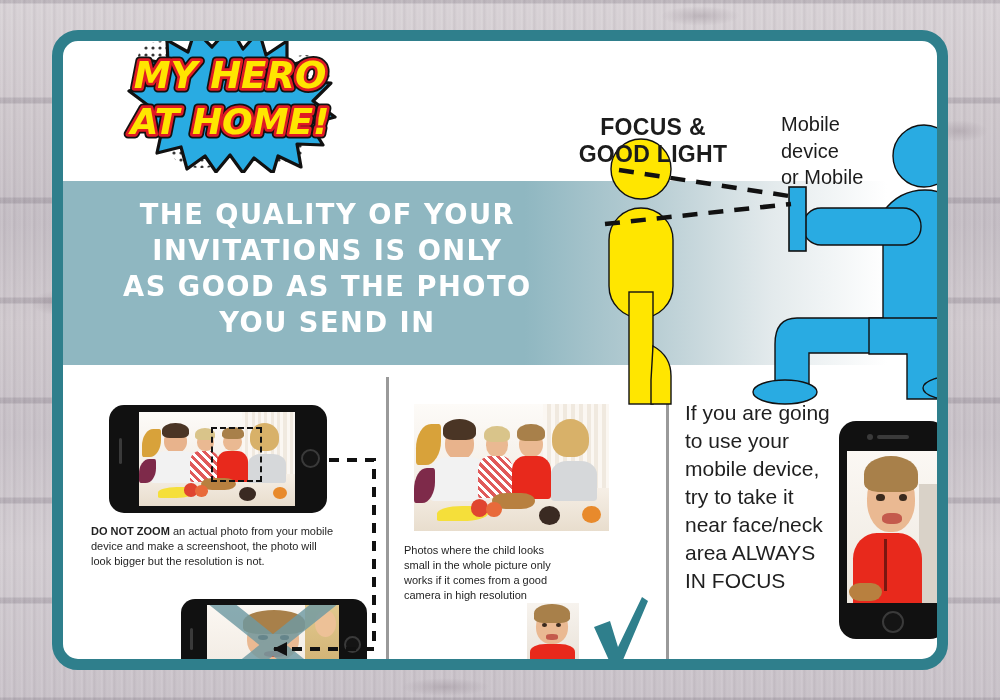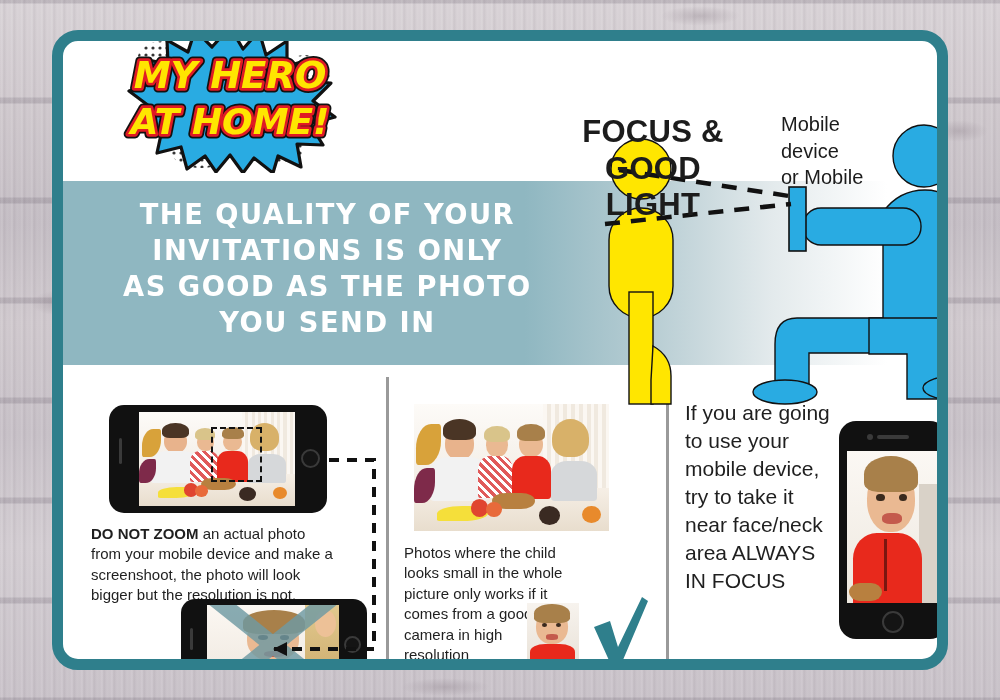--- a/index.html
+++ b/index.html
@@ -47,42 +47,42 @@
     text-align:center; color:#fff; line-height:1.24;
     font-family:"DejaVu Sans", sans-serif;
     font-weight:bold; font-size:29px; letter-spacing:1.6px;
     transform:scaleX(.94); transform-origin:left center;
   }
   .banner-text div { white-space:nowrap; }
 
   
   .focus-label {
     position:absolute; left:500px; top:73px; width:180px; z-index:14;
-    text-align:center; font-weight:bold; font-size:31px;
+    text-align:center; font-weight:bold; font-size:23px;
     color:#1c1c1c; line-height:1.18; letter-spacing:.3px;
   }
   .camera-label {
     position:absolute; left:718px; top:70px; width:140px; z-index:14;
     font-size:20px; color:#1c1c1c; line-height:1.33;
   }
   .illus { position:absolute; left:490px; top:55px; width:480px; height:305px; z-index:12; }
   .illus svg { width:100%; height:100%; display:block; overflow:visible; }
 
   
   .cols { position:absolute; left:0; top:330px; width:874px; height:308px; z-index:8; }
   .divider { position:absolute; top:6px; width:3px; height:296px; background:#9a9a9a; }
   .divider.d1 { left:323px; }
   .divider.d2 { left:603px; }
 
   .col { position:absolute; top:0; }
   .col-a { left:14px;  width:305px; height:308px; }
   .col-b { left:333px; width:262px; height:308px; }
   .col-c { left:612px; width:262px; height:308px; }
 
-  .body-text { font-size:15px; color:#1f1f1f; line-height:1.36; }
+  .body-text { font-size:11px; color:#1f1f1f; line-height:1.36; }
   .body-text b { font-weight:bold; }
 
   .col-c-text {
     position:absolute; left:10px; top:28px; width:146px;
     font-size:21px; line-height:1.33; color:#1f1f1f;
   }
 
   
   .photo { position:relative; overflow:hidden; background:#efe7df; }
   .ph-wall { position:absolute; left:0; top:0; right:0; height:66%;

